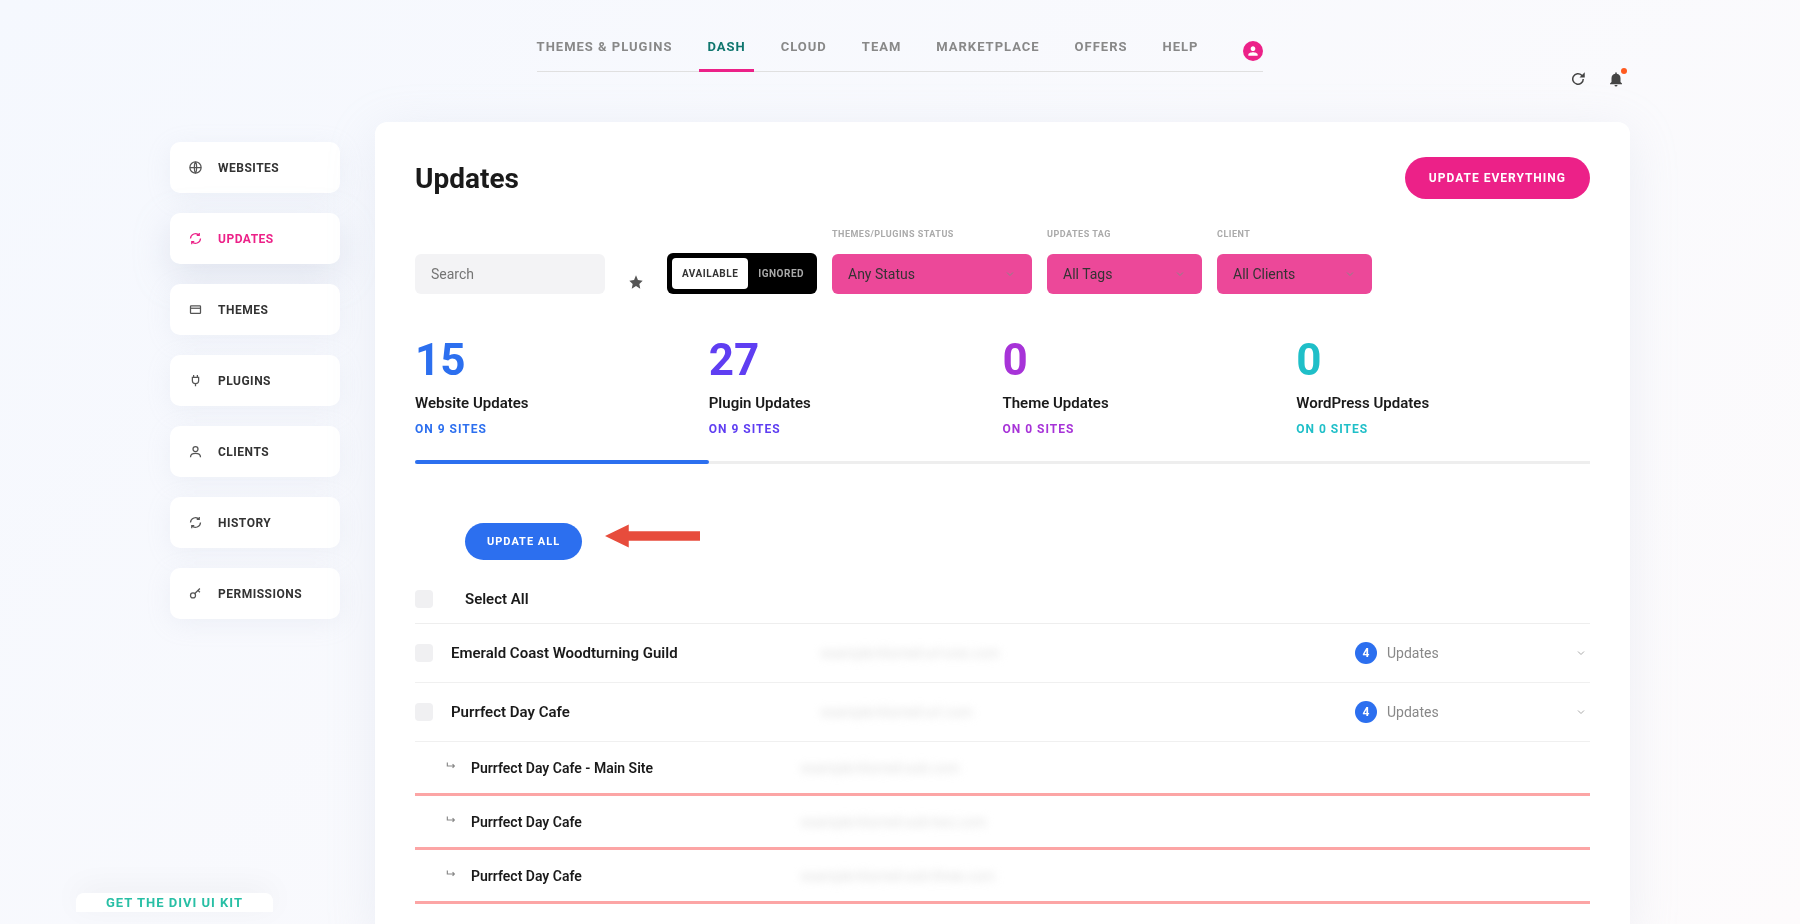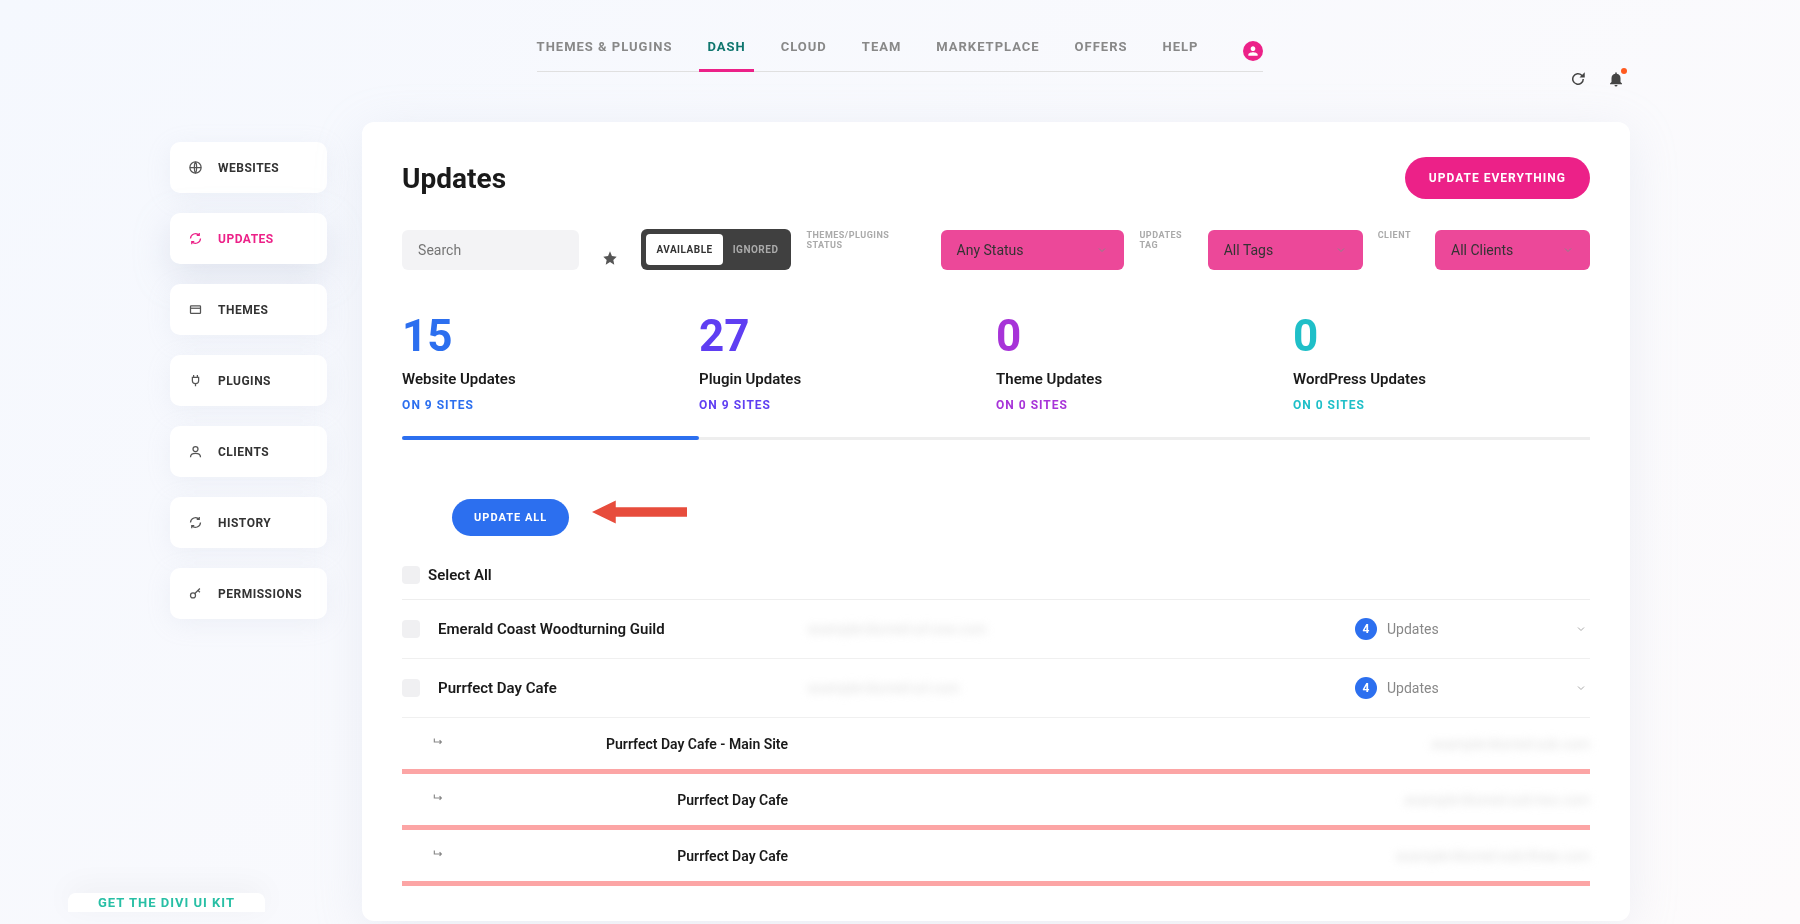--- a/index.html
+++ b/index.html
@@ -29,24 +29,24 @@
     .main { flex:1; background:#fff; border-radius: 12px; padding: 35px 40px; box-shadow: 0 10px 50px rgba(180,190,210,0.2); position: relative; }
     .main-head { display:flex; justify-content:space-between; align-items:center; margin-bottom: 30px; }
     .main-head h1 { font-size: 28px; font-weight:700; color:#1a1a1a; }
     .btn-pink { background:#ec2188; color:#fff; border:none; padding: 14px 24px; border-radius: 999px; font-size:12px; font-weight:700; letter-spacing:1px; cursor:pointer; }
     
     .filters { display:flex; gap: 15px; align-items:flex-end; margin-bottom: 40px; }
     .search-wrap { background:#f3f3f5; border-radius:6px; padding: 12px 16px; width: 190px; display:flex; align-items:center; }
     .search-wrap input { background:none; border:none; outline:none; font-size:14px; color:#555; width:100%; }
     .star-btn { color:#555; padding: 0 8px; cursor:pointer; }
     .star-btn svg { width:16px; height:16px; fill:#555; }
-    .toggle-group { background:#404040; border-radius:6px; padding:5px; display:flex; width:150px; }
+    .toggle-group { background:#000000; border-radius:6px; padding:5px; display:flex; width:150px; }
     .toggle-btn { font-size:10px; font-weight:700; letter-spacing:0.5px; padding:10px 10px; cursor:pointer; color:#aaa; border-radius:4px; flex:1; text-align:center; }
     .toggle-btn.active { background:#fff; color:#333; }
-    .filter-col { display:flex;flex-direction:row; gap:24px; }
+    .filter-col { display:flex;flex-direction:column; gap:15px; }
     .filter-label { font-size:9px; font-weight:700; letter-spacing:0.5px; color:#aaa; }
     .select-wrap { background:#ec4899; border-radius:6px; padding: 12px 16px; display:flex; align-items:center; justify-content:space-between; cursor:pointer; min-width:155px; font-size:14px; color:#333; }
     .select-wrap svg { width:12px; height:12px; stroke:#888; stroke-width:2; fill:none; }
     .status-sel { width: 200px; }
     .tag-sel { width:150px; }
     .client-sel { width:155px; }
     
     .stats { display:flex; margin-bottom: 0; border-bottom: 3px solid #eee; position:relative; }
     .stat { flex:1; text-align:left; padding-bottom: 25px; }
     .stat-num { font-size: 44px; font-weight:700; margin-bottom: 8px; }
@@ -57,39 +57,39 @@
     .s3 .stat-num, .s3 .stat-sites { color:#a733d8; }
     .s4 .stat-num, .s4 .stat-sites { color:#1fbfc8; }
     .stats-underline { position:absolute; bottom:-3px; left:0; width:25%; height:4px; background:#2c6fef; border-radius:2px; }
     
     .actions { padding: 25px 50px 15px 50px; position:relative;margin-top:34px; }
     .btn-blue { background:#2c6fef; color:#fff; border:none; padding: 12px 22px; border-radius: 999px; font-size:11px; font-weight:700; letter-spacing:1px; cursor:pointer; }
     .arrow-annot { position:absolute; left: 190px; top: 22px; }
     .arrow-annot svg { width: 95px; height:32px; fill:#e74c3c; }
     
     .list { padding: 0 0; }
-    .select-all-row { display:flex; align-items:center; gap:8px; padding: 15px 0; border-bottom:1px solid #eee; }
+    .select-all-row { display:flex; align-items:center; gap:32px; padding: 15px 0; border-bottom:1px solid #eee; }
     .chk { width:18px; height:18px; background:#f0f0f2; border-radius:4px; cursor:pointer; }
     .sa-label { font-size:15px; font-weight:600; color:#1a1a1a; }
     
     .site-row { display:flex; align-items:center; padding: 18px 0; border-bottom:1px solid #f0f0f0; }
     .site-name { font-size:15px; font-weight:600; color:#1a1a1a; flex:0 0 370px; }
     .site-url { font-size:14px; color:#ddd; filter: blur(4px); flex:1; }
     .badge-col { display:flex; align-items:center; gap:10px; width: 220px; justify-content:flex-start; }
     .badge { background:#2c6fef; color:#fff; width:22px; height:22px;border-radius:50%;display:flex;align-items:center;justify-content:center;font-size:12px;font-weight:700; }
     .badge-text { font-size:14px; color:#888; }
     .chev { width:15px; }
     .chev svg { width:12px;height:12px; stroke:#aaa; stroke-width:2; fill:none; }
     
-    .sub-row { display:flex; align-items:center; padding: 16px 0 16px 30px; border-bottom:5px solid #fca5a5;text-align:right; }
+    .sub-row { display:flex; align-items:center; padding: 16px 0 16px 30px; border-bottom:3px solid #fca5a5; }
     .sub-arrow svg { width:14px; height:14px; fill:none; stroke:#888; stroke-width:2; }
     .sub-name { font-size:14px; font-weight:600; color:#1a1a1a; margin-left: 12px; flex:0 0 330px; }
     .sub-url { font-size:14px; color:#ddd; filter: blur(4px); flex:1; }
     
-    .footer-promo { position:fixed; left:68px; bottom:12px; font-size:13px; font-weight:700; letter-spacing:1px; color:#28bfa5; background:#fff; padding: 2px 30px; border-radius: 8px 8px 0 0; box-shadow: 0 -5px 30px rgba(0,0,0,0.05); }
+    .footer-promo { position:fixed; left:76px; bottom:12px; font-size:13px; font-weight:700; letter-spacing:1px; color:#28bfa5; background:#fff; padding: 2px 30px; border-radius: 8px 8px 0 0; box-shadow: 0 -5px 30px rgba(0,0,0,0.05); }
   </style>
 </head>
 <body>
 
 <div class="topnav">
   <div class="topnav-inner">
     <span class="topnav-item">THEMES &amp; PLUGINS</span>
     <span class="topnav-item active">DASH</span>
     <span class="topnav-item">CLOUD</span>
     <span class="topnav-item">TEAM</span>

